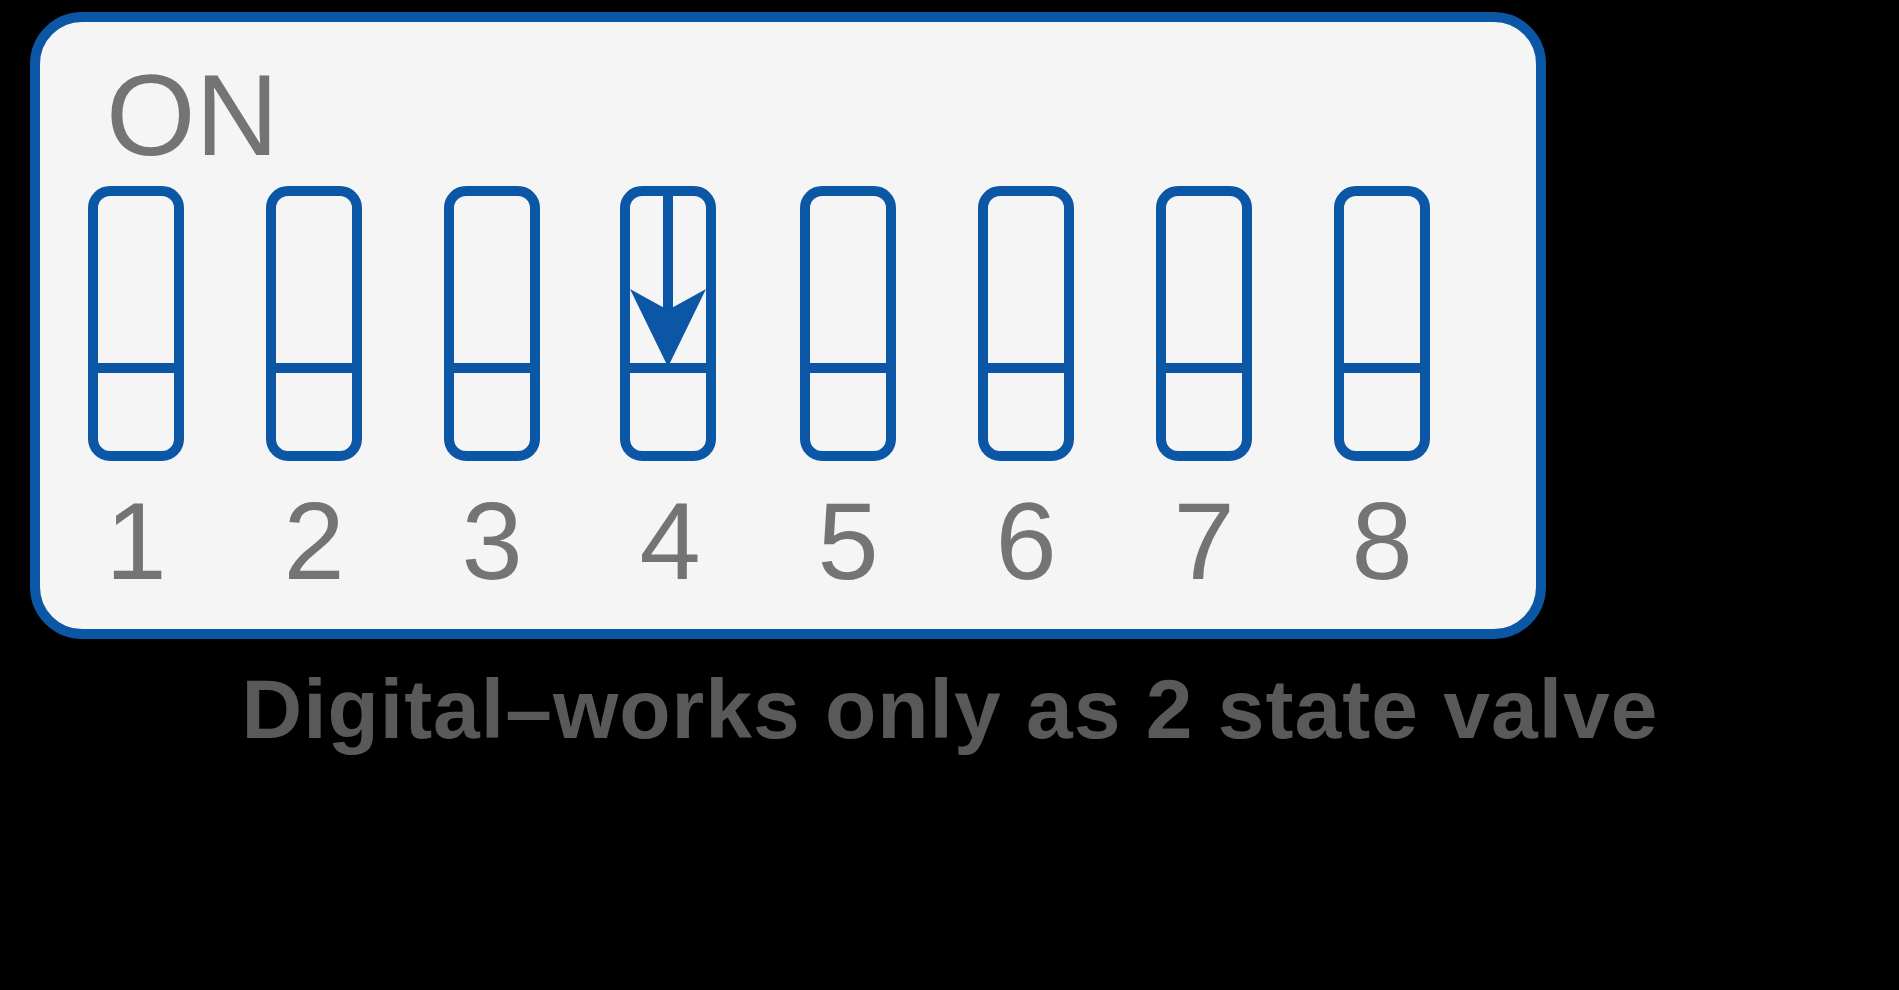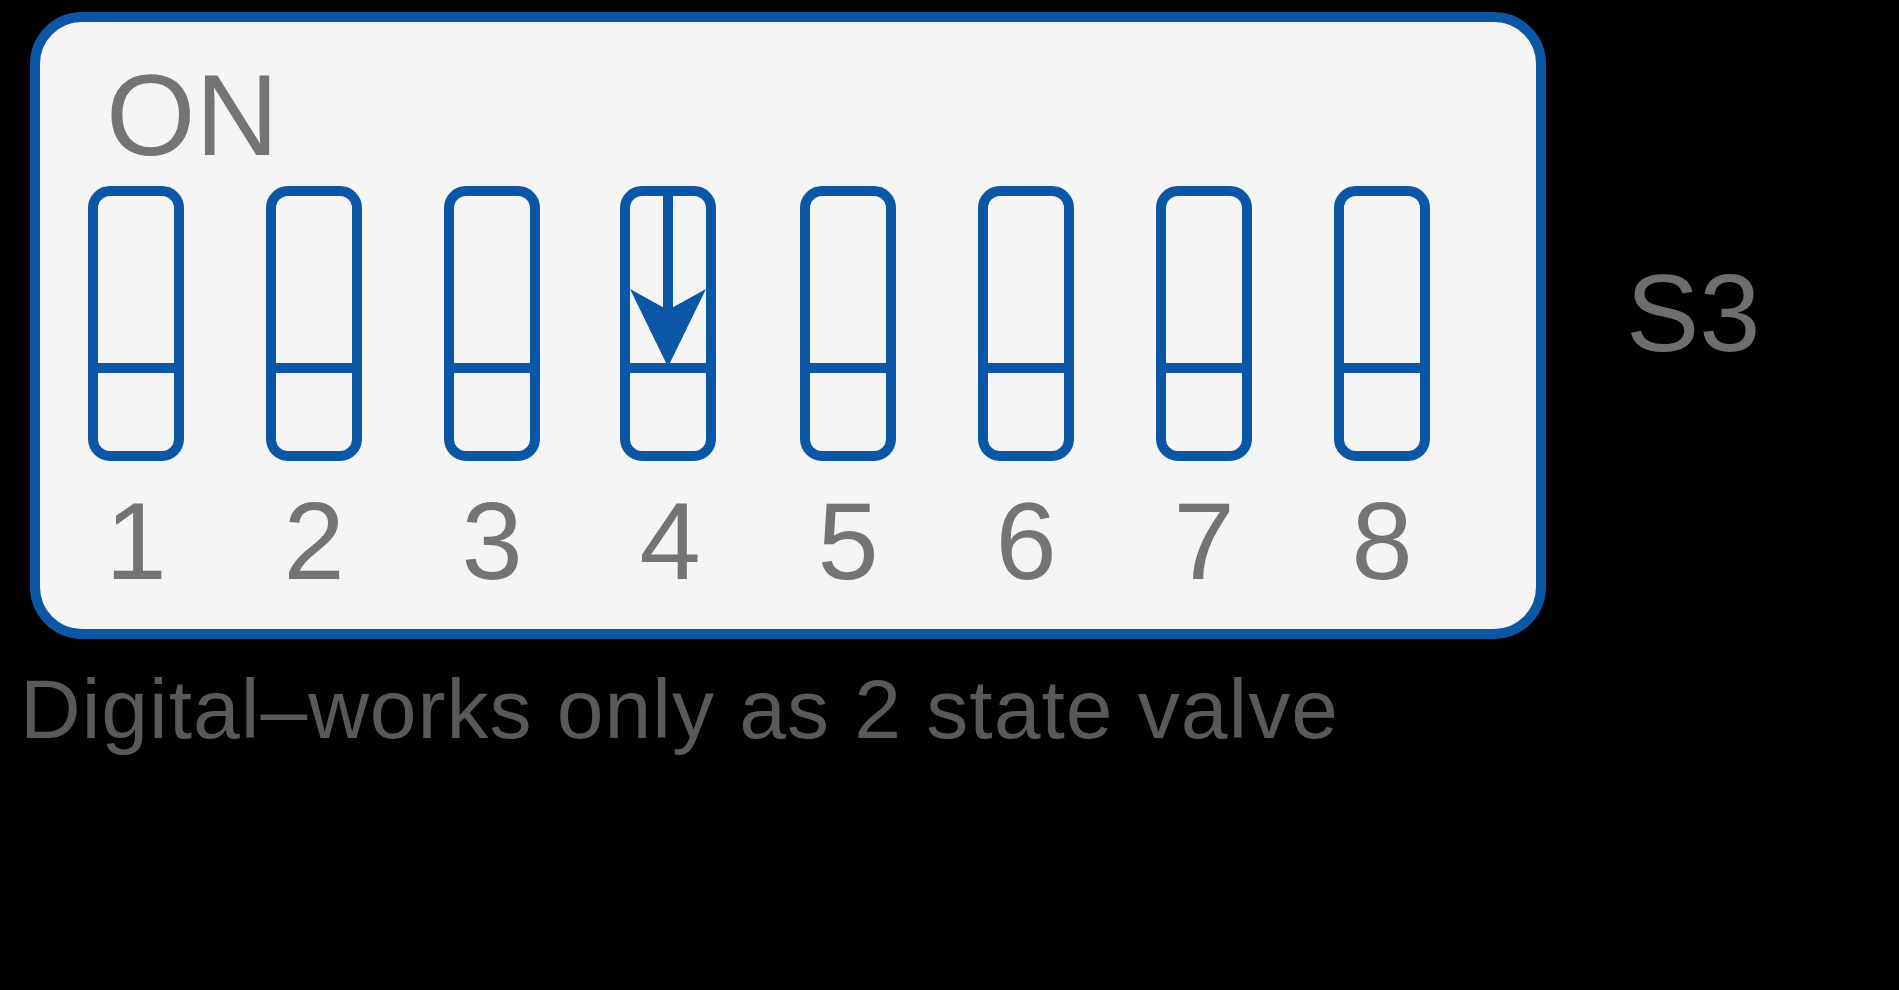--- a/index.html
+++ b/index.html
@@ -68,24 +68,25 @@
     left:1626px;top:258px;
     font-size:110px;line-height:1;
     color:var(--side-label-gray);
     white-space:nowrap;
   }
   .caption{
     position:absolute;
     left:20px;top:635px;
     width:1860px;
     font-size:84px;
-    font-weight:normal;
+    font-weight:bold;
     line-height:1.77;
     letter-spacing:1px;
     color:var(--caption-gray);
+    text-align:center;
   }
 </style>
 </head>
 <body>
 
 <div class="stage">
 
   <div class="panel">
     <div class="on-label">ON</div>
   </div>
@@ -121,19 +122,18 @@
 
   <div class="switch-number" style="left:47px">1</div>
   <div class="switch-number" style="left:225px">2</div>
   <div class="switch-number" style="left:403px">3</div>
   <div class="switch-number" style="left:581px">4</div>
   <div class="switch-number" style="left:759px">5</div>
   <div class="switch-number" style="left:937px">6</div>
   <div class="switch-number" style="left:1115px">7</div>
   <div class="switch-number" style="left:1293px">8</div>
 
-  <div class="side-label">S3</div>
 
   <div class="caption">
     <div>Digital–works only as 2 state valve</div>
   </div>
 
 </div>
 
 </body></html>

